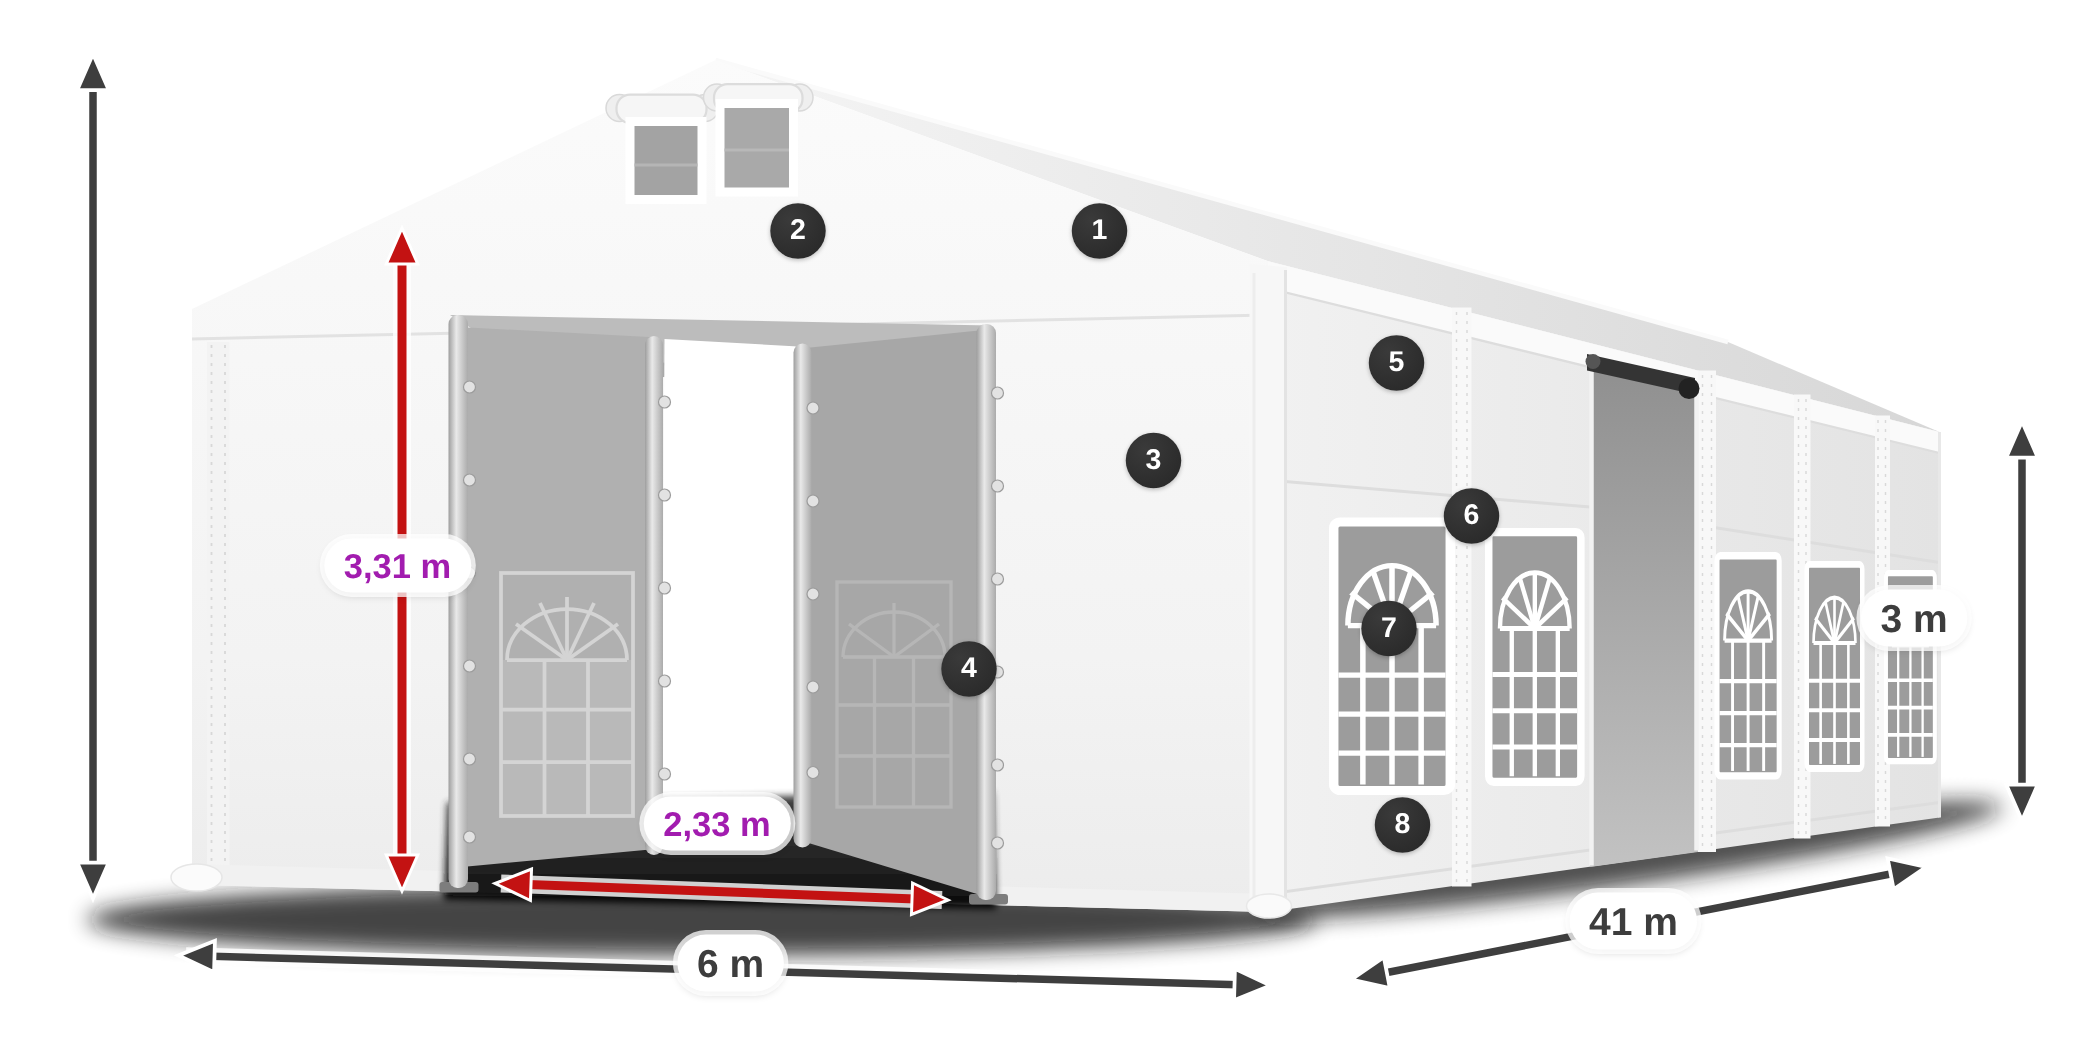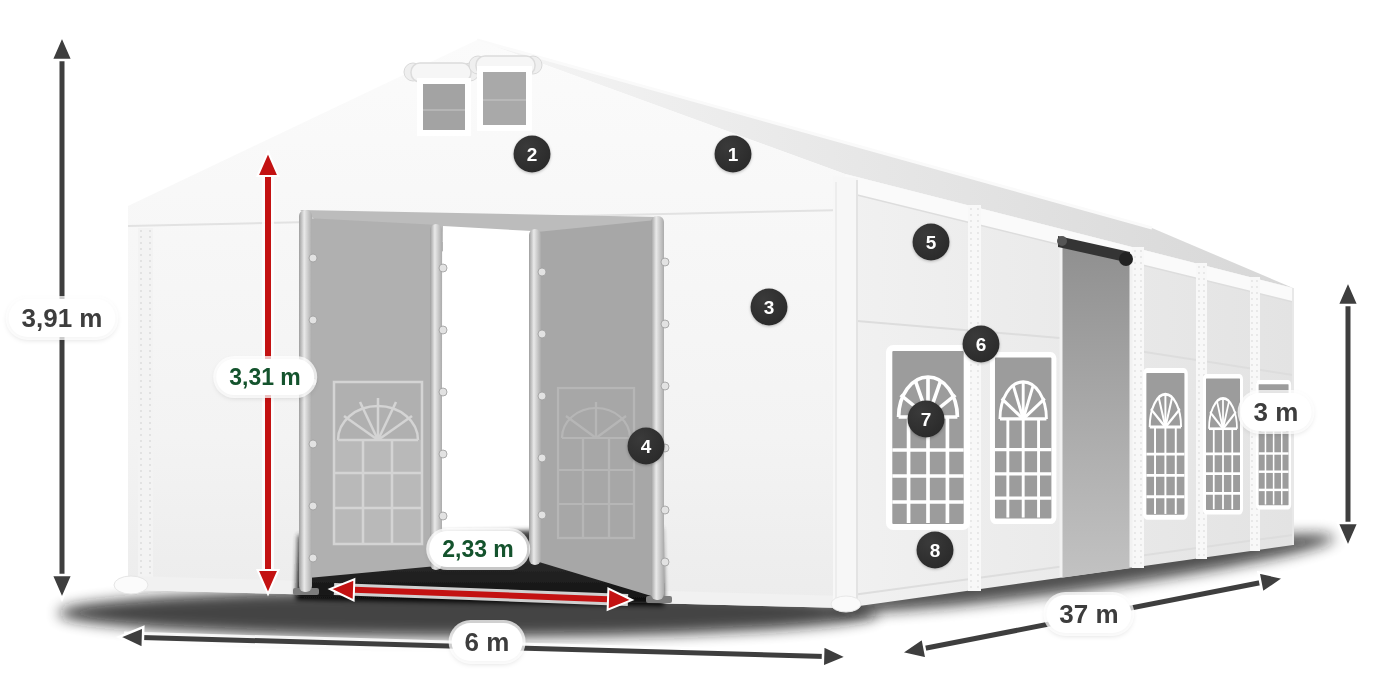--- a/index.html
+++ b/index.html
@@ -3,21 +3,21 @@
 <meta charset="utf-8">
 <style>
   html,body{margin:0;padding:0;background:#ffffff;}
   .stage{position:relative;width:1400px;height:700px;background:#ffffff;overflow:hidden;
          font-family:"Liberation Sans",sans-serif;}
   .stage svg{position:absolute;left:0;top:0;}
   .pill{position:absolute;transform:translate(-50%,-50%);background:#ffffff;
         border-radius:20px;padding:3px 13px;white-space:nowrap;
         font-weight:bold;color:#3d3d3d;font-size:26px;line-height:32px;
         box-shadow:0 0 0 3px rgba(255,255,255,.75), 0 2px 6px rgba(0,0,0,.18);}
-  .pill.red{color:#14532d;font-size:23px;line-height:30px;}
+  .pill.red{color:#a21caf;font-size:23px;line-height:30px;}
   .badge{position:absolute;transform:translate(-50%,-50%);width:37px;height:37px;
          border-radius:50%;background:radial-gradient(circle at 35% 30%,#3a3a3a,#262626);
          color:#ffffff;font-weight:bold;font-size:19px;display:flex;
          align-items:center;justify-content:center;box-shadow:0 1px 3px rgba(0,0,0,.25);}
 </style>
 </head>
 <body>
 
 <div class="stage">
 
@@ -278,25 +278,24 @@
 
     <g>
       <line x1="334" y1="589" x2="628" y2="600" stroke="#ffffff" stroke-width="12" opacity="0.8"></line>
       <line x1="334" y1="589" x2="628" y2="600" stroke="#c31212" stroke-width="6"></line>
       <use href="#head" transform="translate(330,589) rotate(182)" fill="#c31212" stroke="#ffffff" stroke-width="2"></use>
       <use href="#head" transform="translate(632,600) rotate(2)" fill="#c31212" stroke="#ffffff" stroke-width="2"></use>
     </g>
   </g>
 </svg>
 
-<div class="pill" style="left:62px;top:318px;">3,91 m</div>
 <div class="pill red" style="left:265px;top:377px;">3,31 m</div>
 <div class="pill red" style="left:478px;top:549px;">2,33 m</div>
 <div class="pill" style="left:487px;top:642px;">6 m</div>
-<div class="pill" style="left:1089px;top:614px;">37 m</div>
+<div class="pill" style="left:1089px;top:614px;">41 m</div>
 <div class="pill" style="left:1276px;top:412px;">3 m</div>
 
 <div class="badge" style="left:733px;top:154px;">1</div>
 <div class="badge" style="left:532px;top:154px;">2</div>
 <div class="badge" style="left:769px;top:307px;">3</div>
 <div class="badge" style="left:646px;top:446px;">4</div>
 <div class="badge" style="left:931px;top:242px;">5</div>
 <div class="badge" style="left:981px;top:344px;">6</div>
 <div class="badge" style="left:926px;top:419px;">7</div>
 <div class="badge" style="left:935px;top:550px;">8</div>

